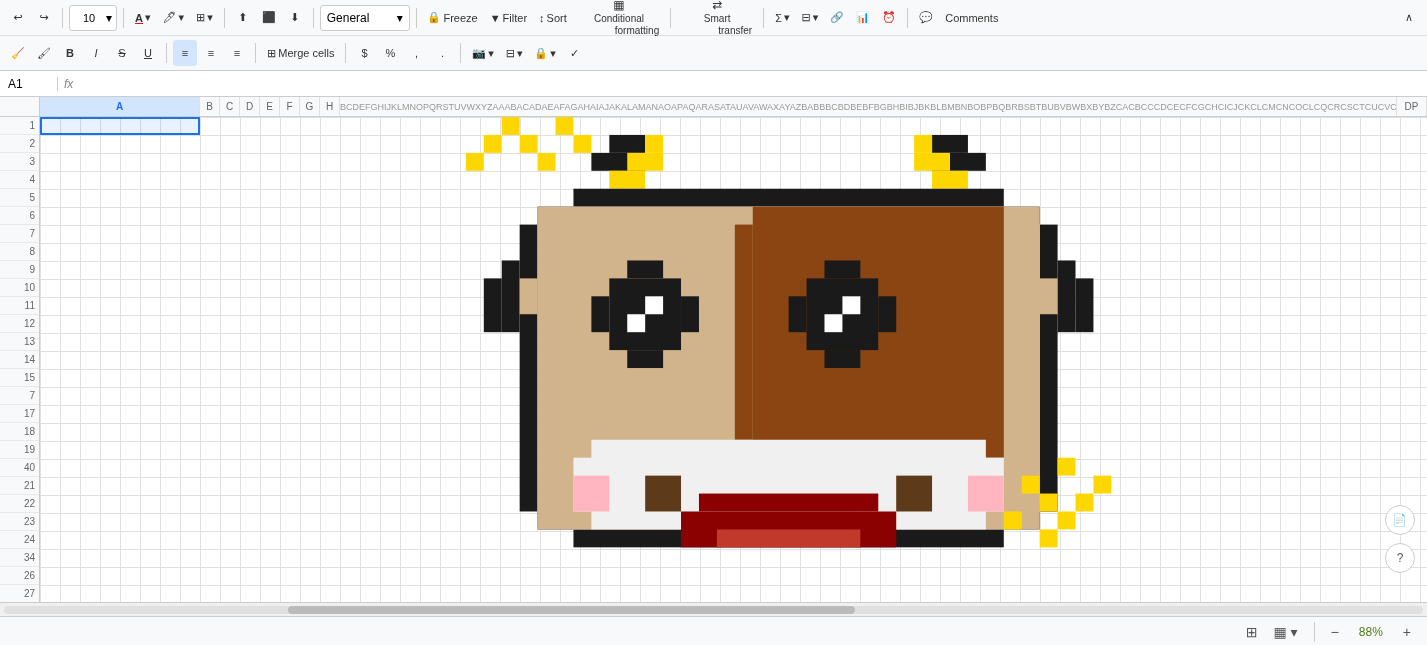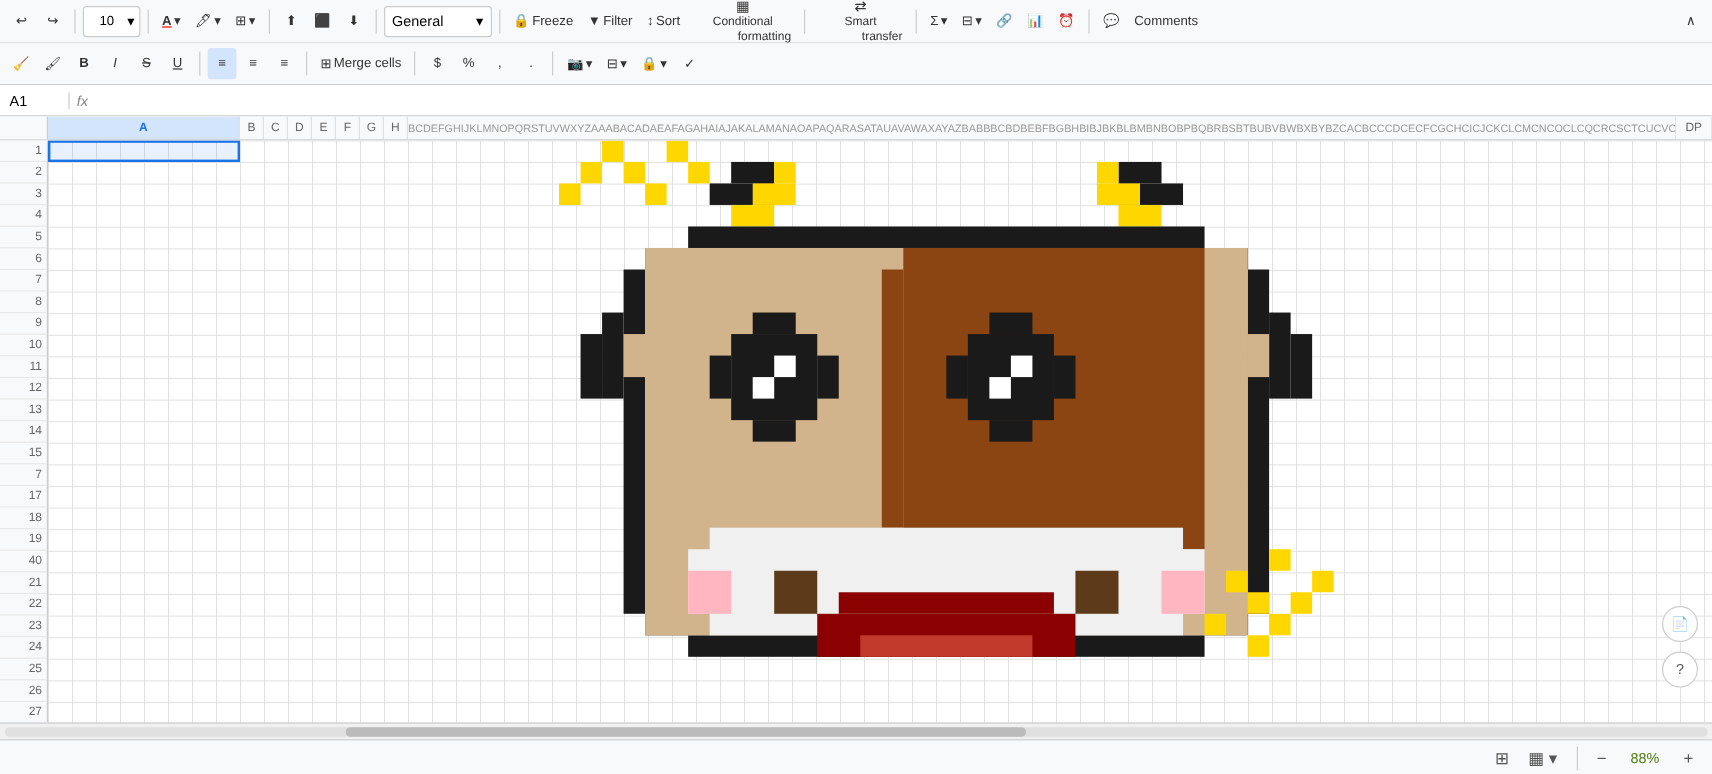--- a/index.html
+++ b/index.html
@@ -557,21 +557,21 @@
       <div class="row-num">15</div>
       <div class="row-num">7</div>
       <div class="row-num">17</div>
       <div class="row-num">18</div>
       <div class="row-num">19</div>
       <div class="row-num">40</div>
       <div class="row-num">21</div>
       <div class="row-num">22</div>
       <div class="row-num">23</div>
       <div class="row-num">24</div>
-      <div class="row-num">25</div>
+      <div class="row-num">34</div>
       <div class="row-num">26</div>
       <div class="row-num">27</div>
 
     </div>
 
     <div id="main-grid" style="position:relative; overflow:hidden; flex:1;">
       <div id="cells-wrapper">
 
         <div style="position:absolute; top:0; left:0; width:160px; height:18px; background: rgba(26,115,232,0.1); border: 2px solid #1a73e8; pointer-events:none; z-index:5;"></div>
 

